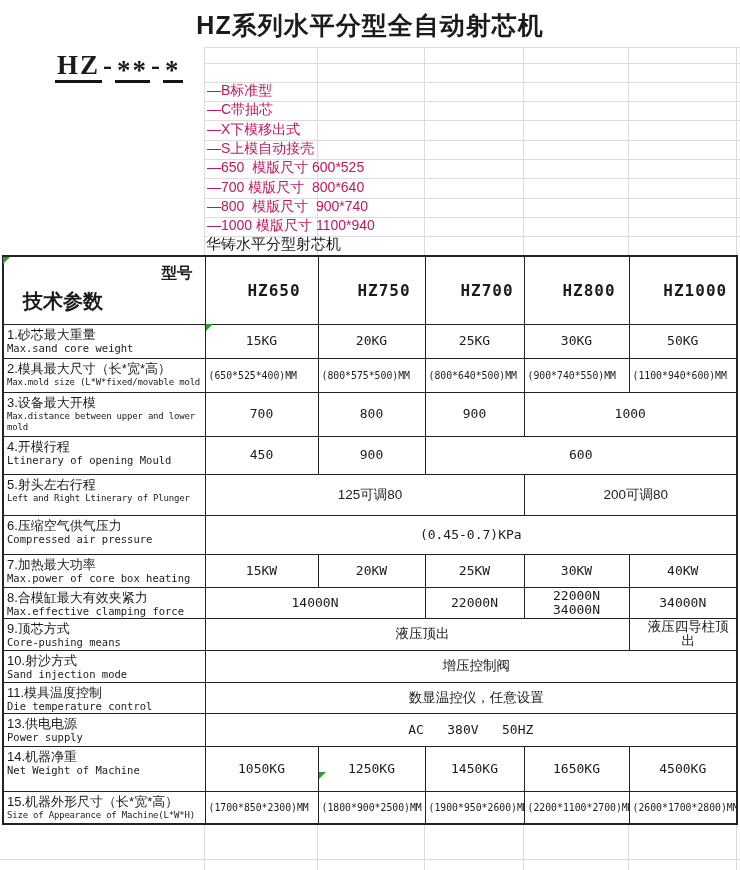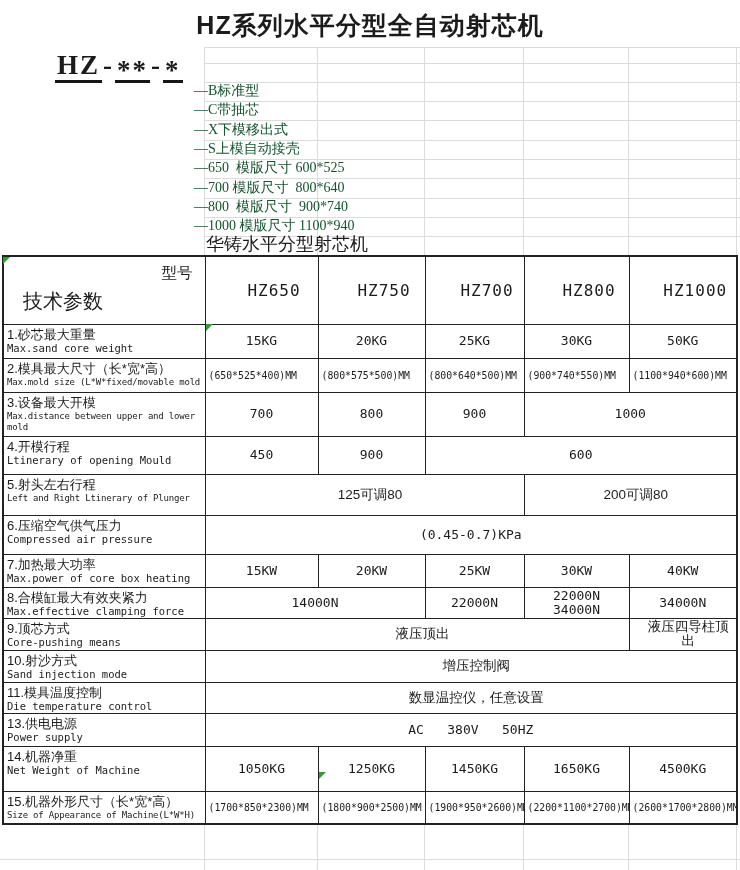--- a/index.html
+++ b/index.html
@@ -18,36 +18,36 @@
   
   .model-code{
     position:absolute;top:50px;left:55px;z-index:2;
     font-family:"Liberation Serif",serif;font-weight:bold;font-size:27px;letter-spacing:2px;
   }
   .model-code .u{border-bottom:3px solid #161616;padding:0 2px;}
   .model-code .dash{padding:0 1px;}
   .model-code .ast{position:relative;top:5px;}
   
   .opt{
-    position:absolute;left:194px;height:19px;line-height:19px;font-size:14px;
-    white-space:pre;z-index:2;color:#14532d;font-family:Liberation Serif, serif;
-  }
-  .subtitle{position:absolute;left:206px;top:233px;font-size:18px;line-height:22px;z-index:2;}
+    position:absolute;left:207px;height:19px;line-height:19px;font-size:14px;
+    white-space:pre;z-index:2;color:#be185d;
+  }
+  .subtitle{position:absolute;left:206px;top:233px;font-size:15px;line-height:22px;z-index:2;}
   
   .spec-table{
     position:absolute;left:2px;top:255px;width:734px;z-index:3;
     border-collapse:collapse;table-layout:fixed;background:#ffffff;
     border:2px solid #222222;
   }
   .spec-table th,.spec-table td{border:1px solid #222222;overflow:hidden;}
-  .corner{position:relative;font-weight:normal;}
+  .corner{position:relative;font-weight:bold;}
   .corner-top{position:absolute;top:6px;right:12px;font-size:15.5px;}
   .corner-bottom{position:absolute;bottom:9px;left:19px;font-size:20px;}
   .model-th{
-    font-family:"DejaVu Sans Mono",monospace;font-weight:normal;font-size:16px;
+    font-family:"DejaVu Sans Mono",monospace;font-weight:bold;font-size:16px;
     text-align:center;vertical-align:middle;letter-spacing:1px;padding-left:26px;
   }
   .label-th{font-weight:normal;text-align:left;vertical-align:top;padding:2px 2px 1px 3px;}
   .lzh{font-size:13px;line-height:16px;white-space:pre;}
   .len{font-family:"DejaVu Sans Mono",monospace;font-size:10.5px;line-height:11.5px;color:#1b1b1b;}
   .len-sm{font-size:9px;letter-spacing:-0.2px;}
   td.val{
     font-family:"DejaVu Sans Mono",monospace;font-size:13px;line-height:14px;
     text-align:center;vertical-align:middle;white-space:pre-wrap;
   }

